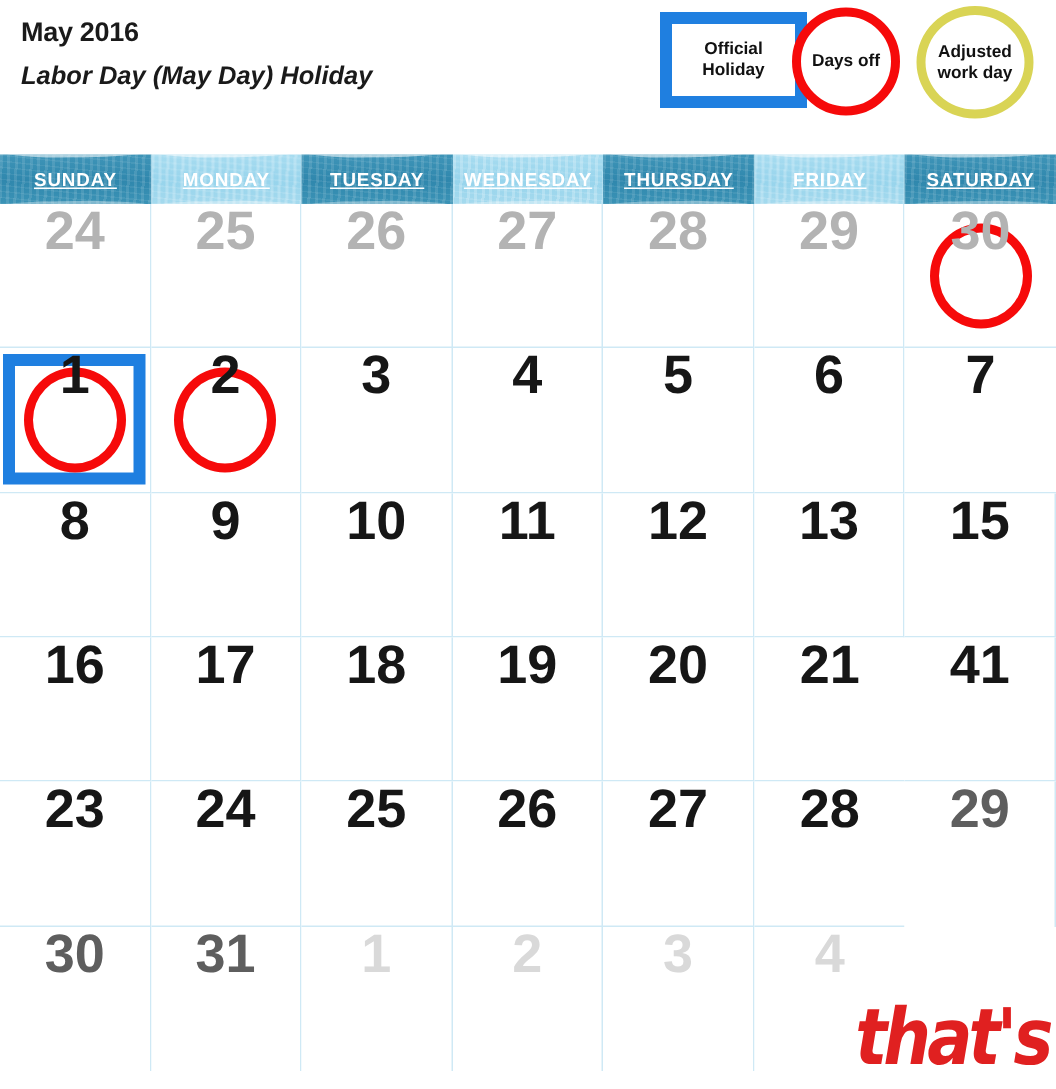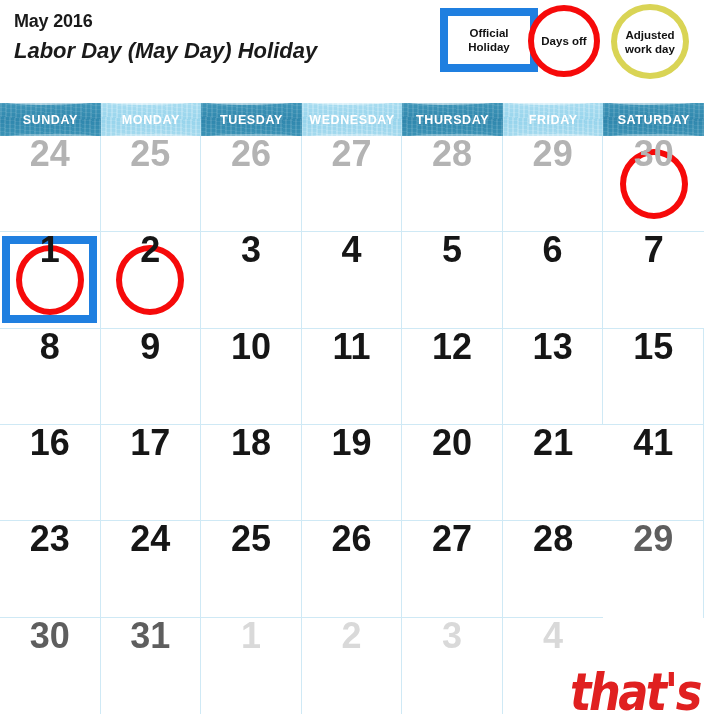--- a/index.html
+++ b/index.html
@@ -30,21 +30,21 @@
   }
   .cal-title {
     font-size: 18px;
     font-weight: bold;
     color: #1a1a1a;
     letter-spacing: -0.2px;
     line-height: 30px;
     margin: 0;
   }
   .cal-subtitle {
-    font-size: 22px;
+    font-size: 17px;
     font-weight: bold;
     font-style: italic;
     color: #1a1a1a;
     line-height: 24px;
     margin: 3px 0 0 0;
   }
 
   
   .legend {
     position: absolute;
@@ -142,21 +142,21 @@
   }
   .weekday::after {
     content: "";
     position: absolute;
     left: -2px; right: -2px; bottom: -2px;
     height: 4px;
     background: #ffffff;
     border-radius: 50% 40% 0 0 / 100% 100% 0 0;
     opacity: 0.35;
   }
-  .weekday .wd-label { position: relative; z-index: 2; }
+  .weekday .wd-label { position: relative; z-index: 2; text-decoration: underline; }
 
   
   .grid {
     position: absolute;
     left: 0;
     top: 136px;
     width: 704px;
     height: 578px;
     display: grid;
     grid-template-columns: repeat(7, 1fr);

